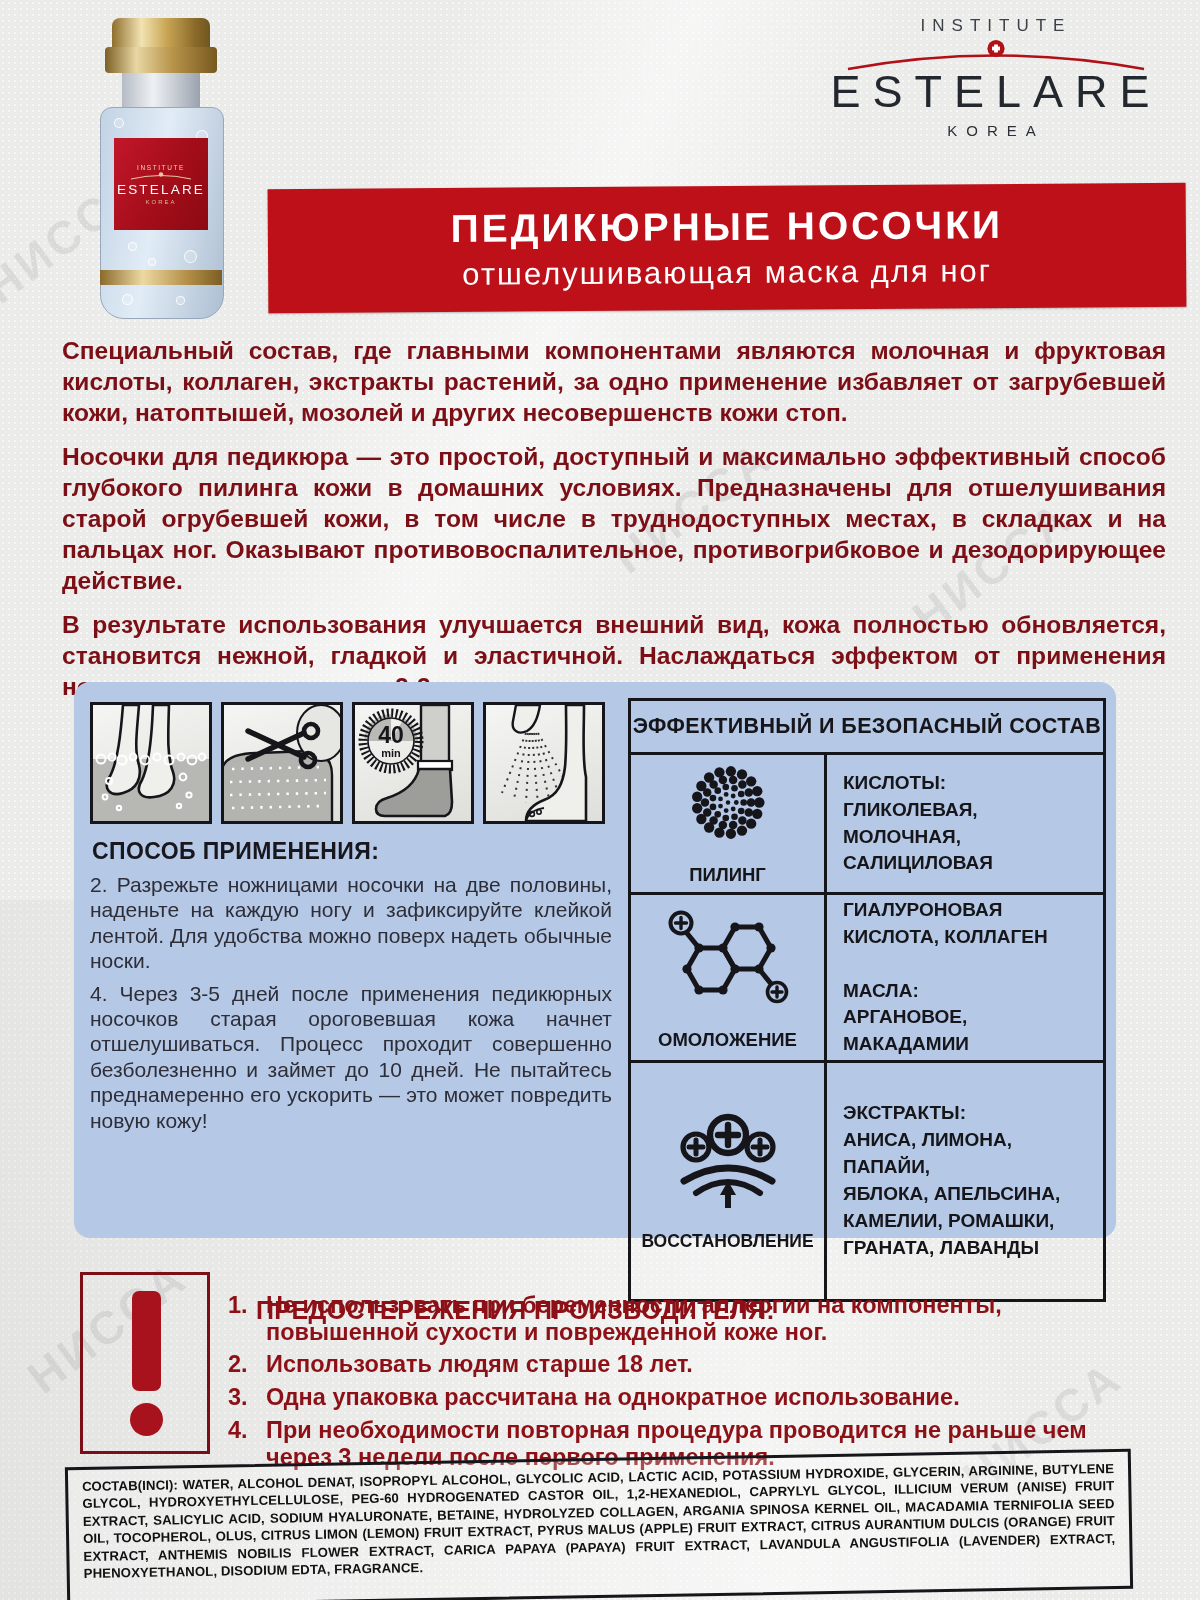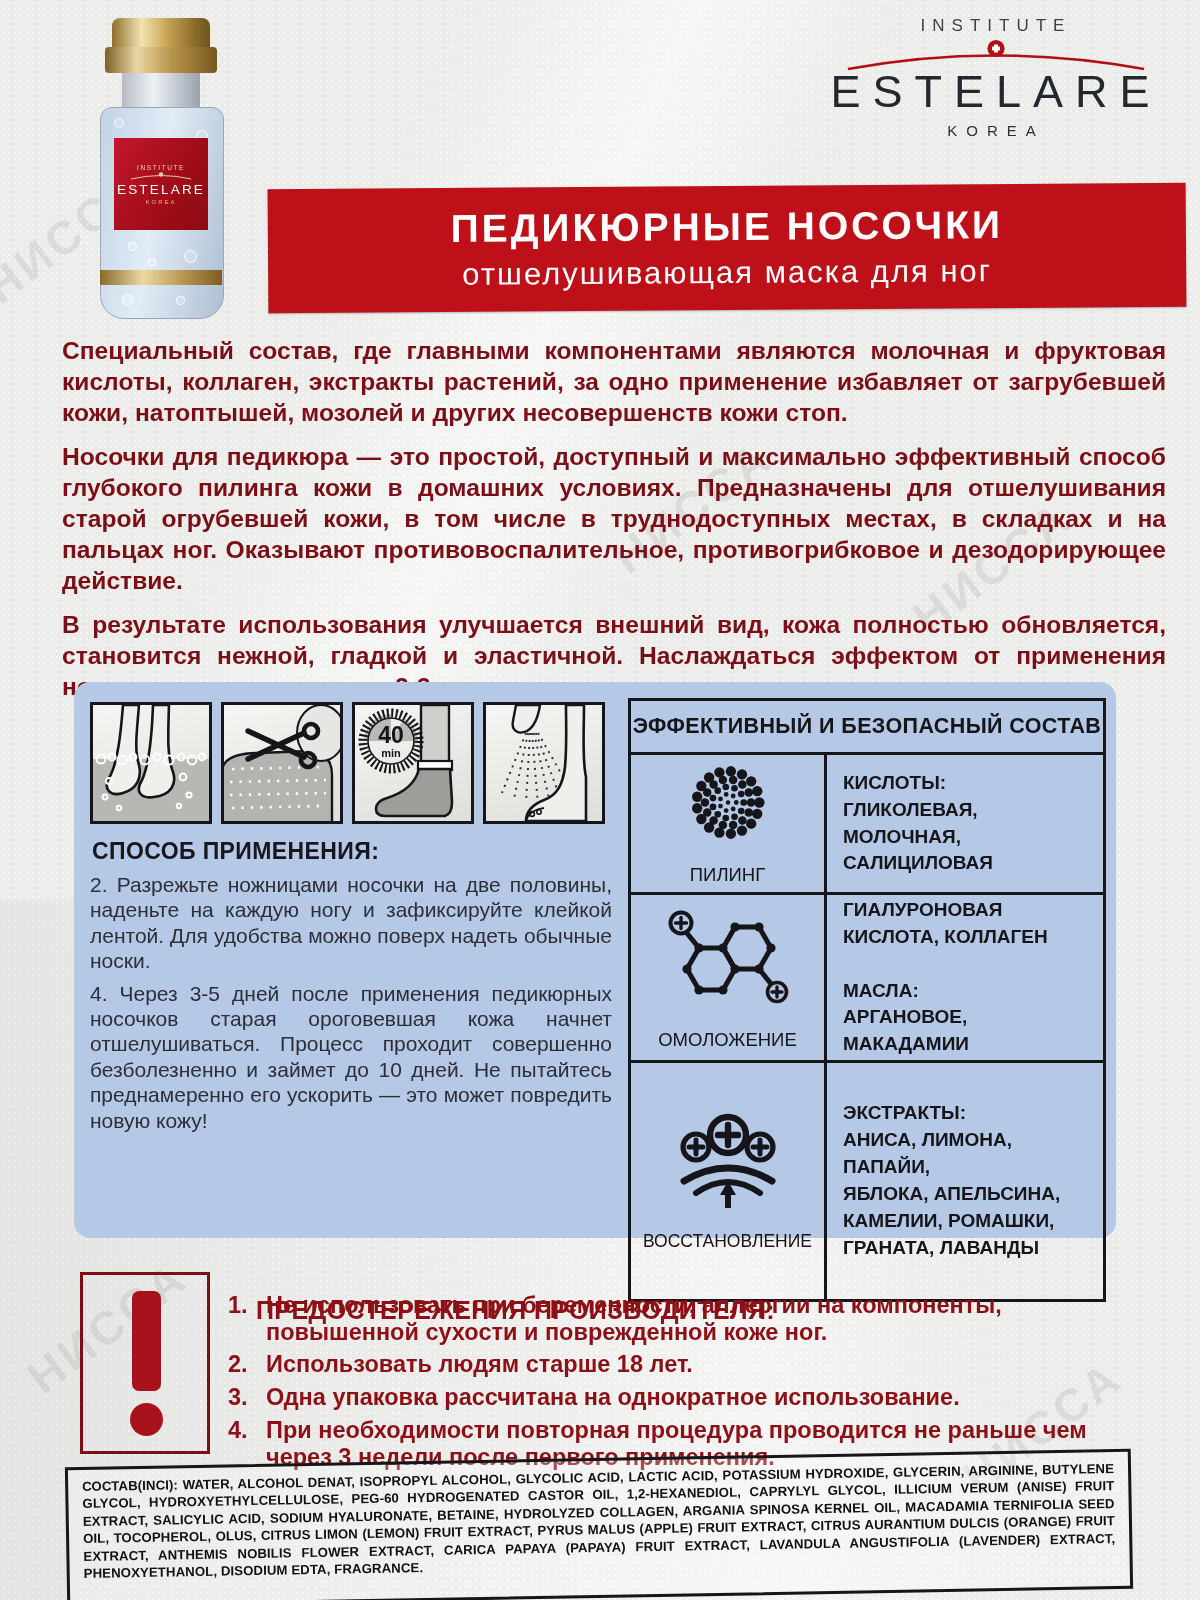--- a/index.html
+++ b/index.html
@@ -69,21 +69,21 @@
   
   .comp{position:absolute;left:628px;top:698px;width:478px;height:604px;box-sizing:border-box;
     border:3px solid #15151a;display:flex;flex-direction:column;color:#15151a;}
   .comp-head{height:54px;box-sizing:border-box;border-bottom:3px solid #15151a;display:flex;
     align-items:center;justify-content:center;font-size:21.5px;font-weight:bold;letter-spacing:.4px;}
   .comp-row{display:flex;box-sizing:border-box;border-bottom:3px solid #15151a;}
   .comp-row:last-child{border-bottom:none;flex:1;}
   .r1{height:140px;} .r2{height:168px;}
   .comp-left{width:196px;box-sizing:border-box;border-right:3px solid #15151a;display:flex;
     flex-direction:column;align-items:center;justify-content:center;padding:6px 4px;}
-  .comp-label{font-size:18.5px;font-weight:normal;margin-top:20px;white-space:nowrap;}
+  .comp-label{font-size:18.5px;font-weight:bold;margin-top:20px;white-space:nowrap;}
   .comp-right{flex:1;display:flex;align-items:center;box-sizing:border-box;padding:10px 8px 10px 16px;}
   .comp-text{font-size:19px;font-weight:bold;line-height:1.42;white-space:pre-line;}
 
   
   .warn-box{position:absolute;left:80px;top:1272px;width:130px;height:182px;box-sizing:border-box;
     border:3px solid #7c0f16;}
   .excl-bar{position:absolute;left:49px;top:16px;width:29px;height:100px;background:#a8121c;border-radius:7px;}
   .excl-dot{position:absolute;left:47px;top:128px;width:33px;height:33px;background:#a8121c;border-radius:50%;}
   .warn-title{position:absolute;left:256px;top:1296px;font-size:25px;font-weight:bold;color:#8c1016;letter-spacing:.4px;}
   .warn-list{position:absolute;left:228px;top:1292px;width:912px;color:#8c1016;}

